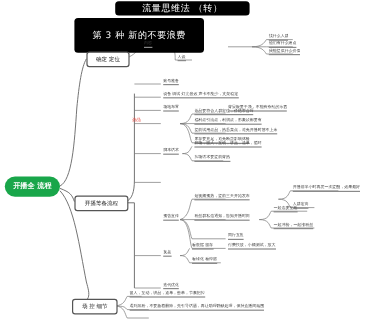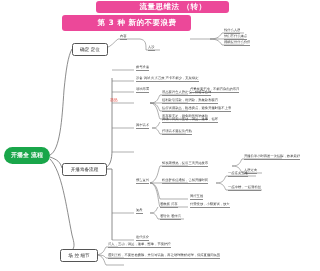--- a/index.html
+++ b/index.html
@@ -4,25 +4,25 @@
 <style>
   html,body{margin:0;padding:0;background:#ffffff;}
   body{width:300px;height:271px;position:relative;overflow:hidden;
        font-family:"DejaVu Sans","Liberation Sans",sans-serif;}
   #canvas{position:absolute;left:0;top:0;width:300px;height:271px;}
   svg.links{position:absolute;left:0;top:0;width:300px;height:271px;overflow:visible;}
   svg.links path{fill:none;stroke:#7a7a7a;stroke-width:.6;}
   svg.links path.thick{stroke:#6e6e6e;stroke-width:.8;}
 
   
-  .banner{position:absolute;background:#ec4899;border-radius:3px;color:#fff;
-          font-weight:bold;display:flex;align-items:center;justify-content:center;
-          letter-spacing:.5px;white-space:nowrap;overflow:hidden;padding-left:21px;}
+  .banner{position:absolute;background:#000000;border-radius:3px;color:#fff;
+          font-weight:normal;display:flex;align-items:center;justify-content:center;
+          letter-spacing:.5px;white-space:nowrap;overflow:hidden;}
   #banner1{left:96px;top:1px;width:112px;height:12px;font-size:7.5px;}
-  #banner2{left:62px;top:15px;width:108px;height:16px;font-size:7.5px;}
+  #banner2{left:62px;top:15px;width:108px;height:29px;font-size:7.5px;}
 
   
   #root{position:absolute;left:4px;top:147px;width:46px;height:17px;
         background:#19a64a;border-radius:9px;color:#fff;font-size:6px;
         font-weight:bold;display:flex;align-items:center;justify-content:center;
         white-space:nowrap;overflow:hidden;}
 
   
   .boxnode{position:absolute;background:#fff;border:.7px solid #555;border-radius:2.5px;
            color:#222;font-size:4.6px;display:flex;align-items:center;

